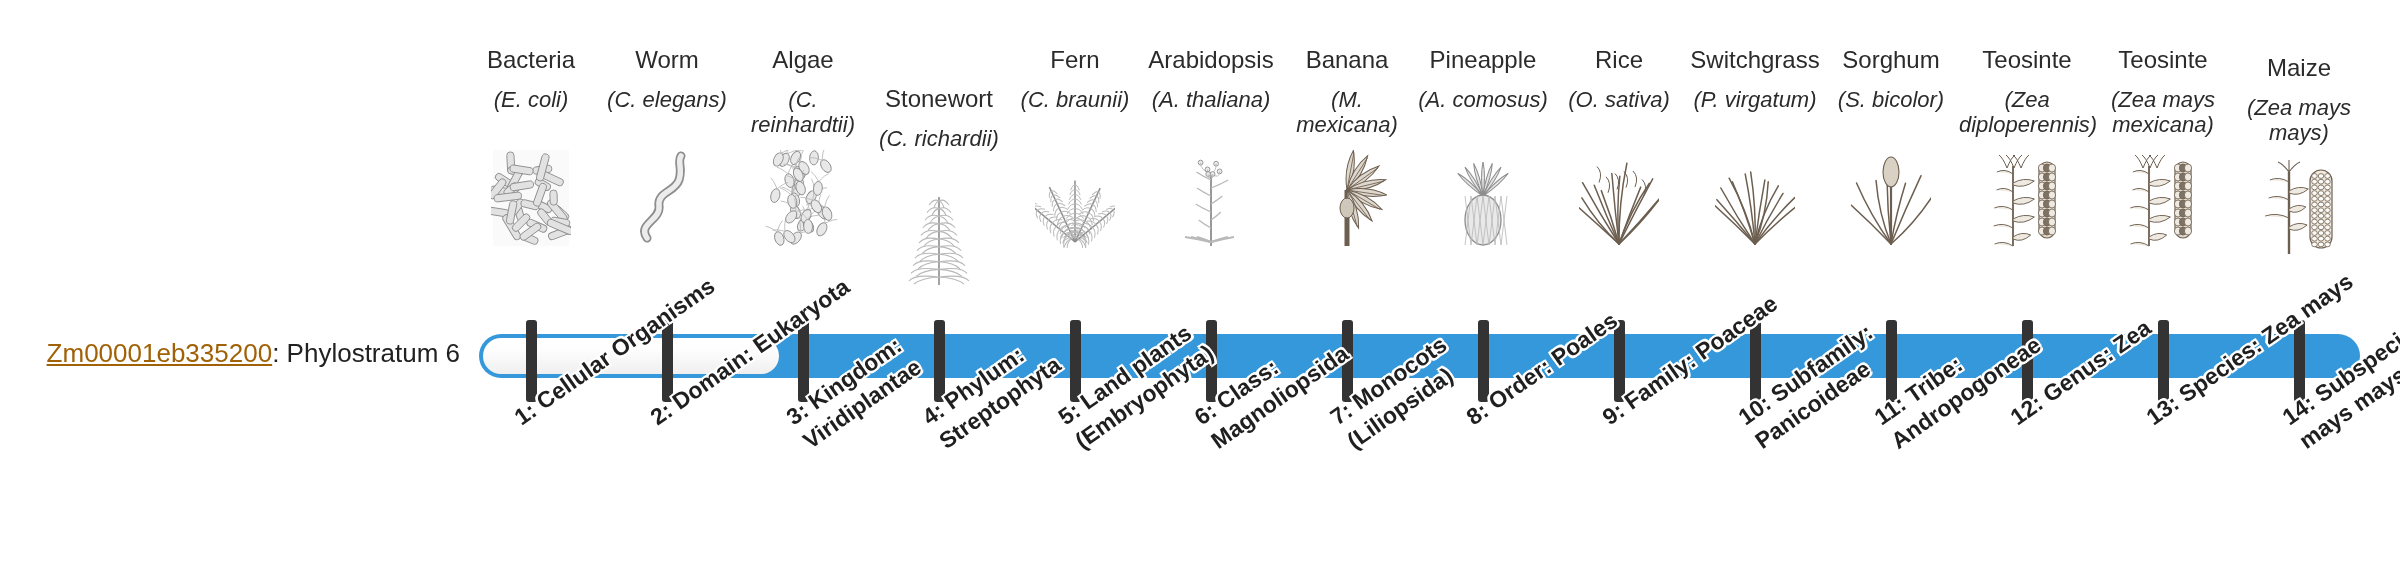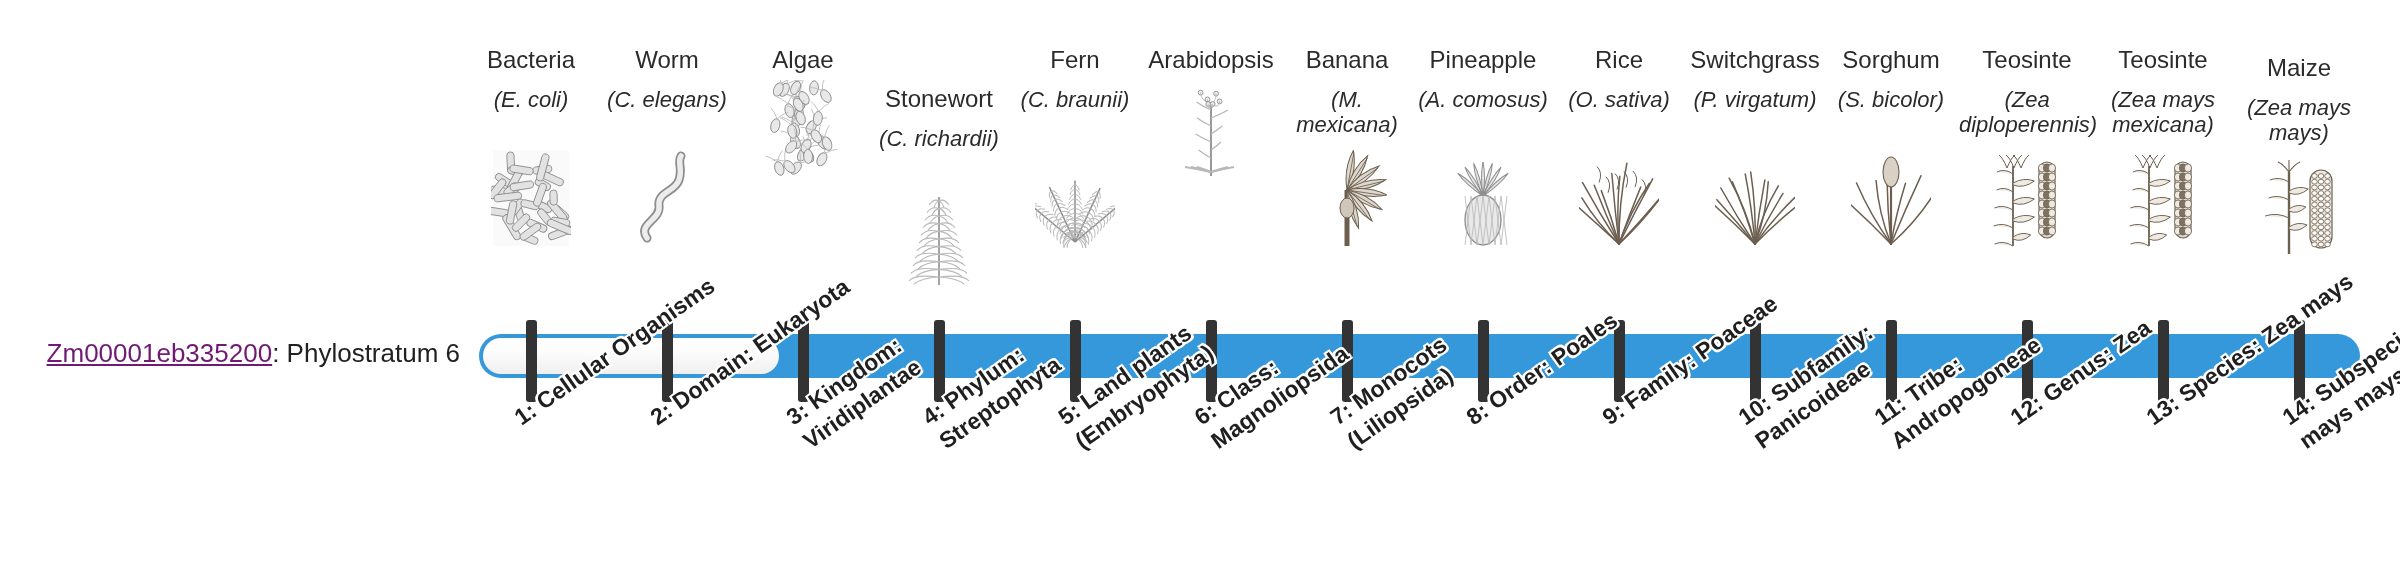--- a/index.html
+++ b/index.html
@@ -18,21 +18,21 @@
     position:absolute;
     left:40px; top:339px;
     width:420px;
     text-align:right;
     font-size:26px;
     line-height:1.15;
     white-space:nowrap;
     color:#212121;
   }
   .gene-link{
-    color:#701a75;
+    color:#a16207;
     text-decoration:underline;
     cursor:pointer;
   }
 
   
   .col{
     position:absolute;
     top:46px;
     width:136px;
     margin-left:-68px;
@@ -239,20 +239,21 @@
         <div class="sci-name">(C. elegans)</div>
         <div class="organism">
           <svg width="80" height="98" viewBox="0 0 80 98" aria-hidden="true">
             <path d="M20 88 C10 74,34 70,32 56 C30 42,48 42,52 30 C56 18,50 12,54 6" fill="none" stroke="#8d8d8d" stroke-width="9" stroke-linecap="round"></path>
              <path d="M20 88 C10 74,34 70,32 56 C30 42,48 42,52 30 C56 18,50 12,54 6" fill="none" stroke="#ececec" stroke-width="5.5" stroke-linecap="round"></path>
           </svg>
         </div>
       </div>
       <div class="col" style="left: 803px;">
         <div class="common-name">Algae</div>
+        <div class="sci-name">(C. reinhardtii)</div>
         <div class="organism">
           <svg width="80" height="98" viewBox="0 0 80 98" aria-hidden="true">
             <g transform="translate(33.4,40.3) rotate(4)">
         <ellipse rx="4.4" ry="7" fill="#e8e8e8" stroke="#8d8d8d" stroke-width="0.9"></ellipse>
         <path d="M0 -7 q-5 -7 -9 -9 M0 -7 q5 -7 9 -9" fill="none" stroke="#b9b9b9" stroke-width="0.8"></path>
             </g>
             <g transform="translate(16.3,88.5) rotate(-19)">
         <ellipse rx="4.4" ry="7" fill="#e8e8e8" stroke="#8d8d8d" stroke-width="0.9"></ellipse>
         <path d="M0 -7 q-5 -7 -9 -9 M0 -7 q5 -7 9 -9" fill="none" stroke="#b9b9b9" stroke-width="0.8"></path>
             </g>
@@ -540,20 +541,21 @@
               <path d="M0 -49.7 q-2.7940000000000005 -1 -5.08 5" fill="none" stroke="#b9b9b9" stroke-width="1"></path>
                 <path d="M0 -49.7 q2.7940000000000005 -1 5.08 5" fill="none" stroke="#b9b9b9" stroke-width="1"></path>
               <path d="M0 -54.2 q-2.3980000000000006 -1 -4.36 5" fill="none" stroke="#b9b9b9" stroke-width="1"></path>
                 <path d="M0 -54.2 q2.3980000000000006 -1 4.36 5" fill="none" stroke="#b9b9b9" stroke-width="1"></path>
             </g>
           </svg>
         </div>
       </div>
       <div class="col" style="left: 1211px;">
         <div class="common-name">Arabidopsis</div>
+        <div class="sci-name">(A. thaliana)</div>
         <div class="organism">
           <svg width="80" height="98" viewBox="0 0 80 98" aria-hidden="true">
             <path d="M40 96 L40 22" stroke="#8d8d8d" stroke-width="1.8" fill="none"></path>
             <path d="M40 30 q-8.687083333333334 -4 -14.478472222222223 -8" fill="none" stroke="#b9b9b9" stroke-width="1.3"></path>
             <path d="M40 38 q10.303217592592592 -4 17.172029320987654 -8" fill="none" stroke="#b9b9b9" stroke-width="1.3"></path>
             <path d="M40 46 q-8.367962962962963 -4 -13.946604938271605 -8" fill="none" stroke="#b9b9b9" stroke-width="1.3"></path>
             <path d="M40 54 q6.764652777777777 -4 11.274421296296296 -8" fill="none" stroke="#b9b9b9" stroke-width="1.3"></path>
             <path d="M40 62 q-9.17662037037037 -4 -15.294367283950617 -8" fill="none" stroke="#b9b9b9" stroke-width="1.3"></path>
             <path d="M40 70 q5.887199074074074 -4 9.811998456790123 -8" fill="none" stroke="#b9b9b9" stroke-width="1.3"></path>
             <path d="M40 78 q-7.379722222222222 -4 -12.299537037037037 -8" fill="none" stroke="#b9b9b9" stroke-width="1.3"></path>

